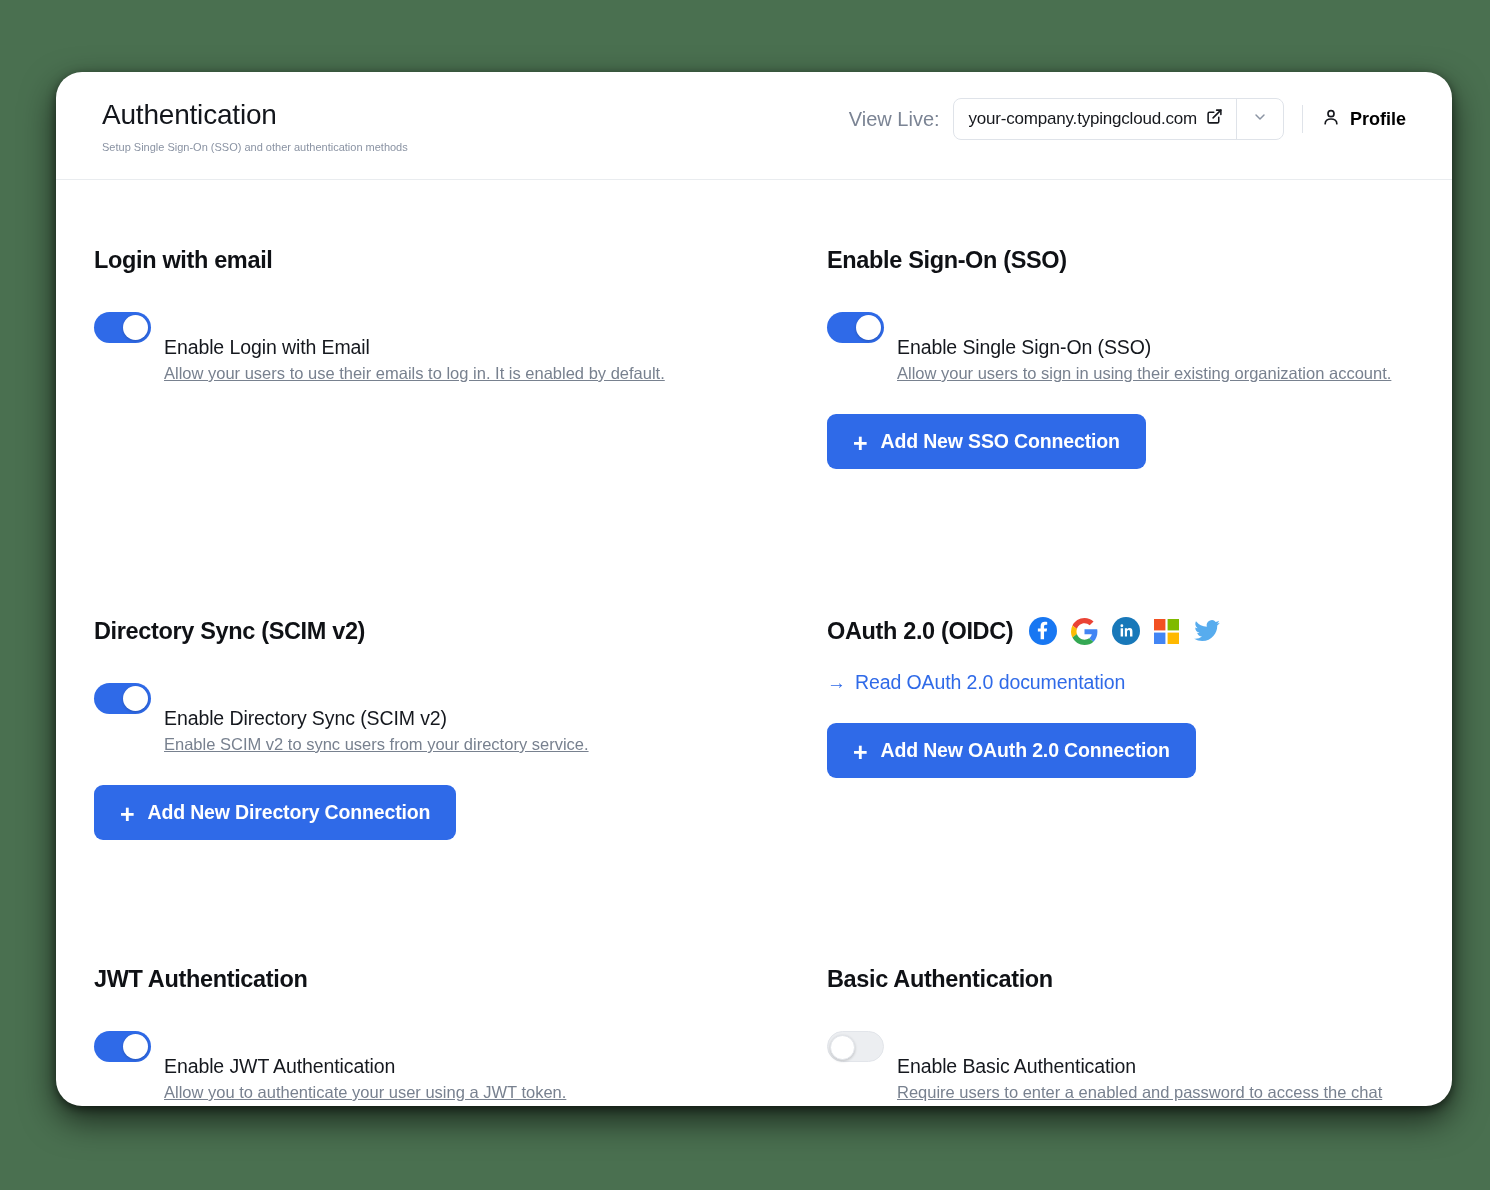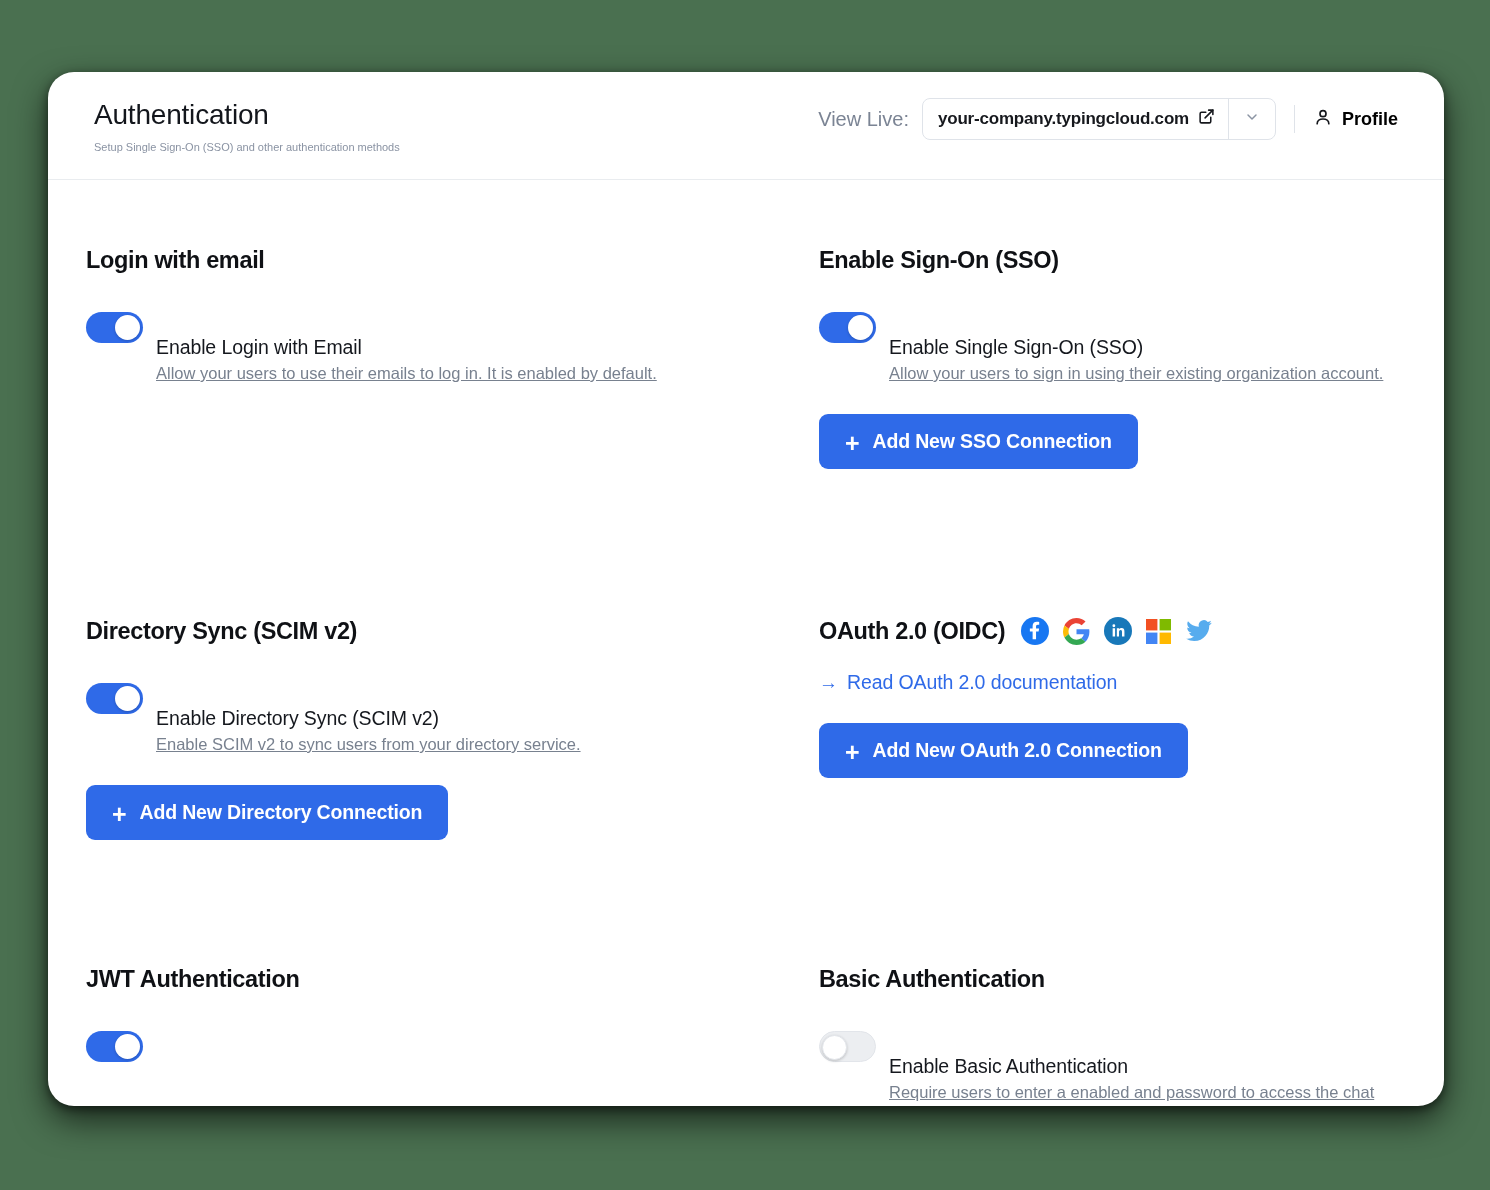--- a/index.html
+++ b/index.html
@@ -12,21 +12,21 @@
 
   body {
     background: #4a7050;
     font-family: "Liberation Sans", sans-serif;
     -webkit-font-smoothing: antialiased;
   }
 
   
   .card {
     position: absolute;
-    left: 48px;
+    left: 56px;
     top: 72px;
     width: 1396px;
     height: 1034px;
     background: #ffffff;
     border-radius: 26px;
     box-shadow: 0 14px 34px rgba(0,0,0,0.65), 0 3px 10px rgba(0,0,0,0.5);
     overflow: hidden;
   }
 
   
@@ -74,21 +74,21 @@
     border-radius: 8px;
     background: #fff;
     overflow: hidden;
   }
   .url-pill {
     display: flex;
     align-items: center;
     gap: 9px;
     padding: 0 13px 0 15px;
     font-size: 17px;
-    font-weight: 700;
+    font-weight: 400;
     color: #16181d;
     letter-spacing: -0.2px;
     white-space: nowrap;
   }
   .url-caret {
     width: 47px;
     border-left: 1px solid #dfe3e9;
     display: flex;
     align-items: center;
     justify-content: center;
@@ -370,20 +370,24 @@
 
       <div class="row-gap-2"></div>
       <div class="row-gap-2"></div>
 
       <div class="section">
         <div class="section-title">JWT Authentication</div>
         <div class="toggle-row">
           <div class="toggle on">
               <div class="knob"></div>
             </div>
+          <div class="toggle-text">
+            <div class="toggle-label">Enable JWT Authentication</div>
+            <div class="toggle-desc">Allow you to authenticate your user using a JWT token.</div>
+          </div>
         </div>
       </div>
 
       <div class="section col-right">
         <div class="section-title">Basic Authentication</div>
         <div class="toggle-row">
           <div class="toggle off">
               <div class="knob"></div>
             </div>
           <div class="toggle-text">

